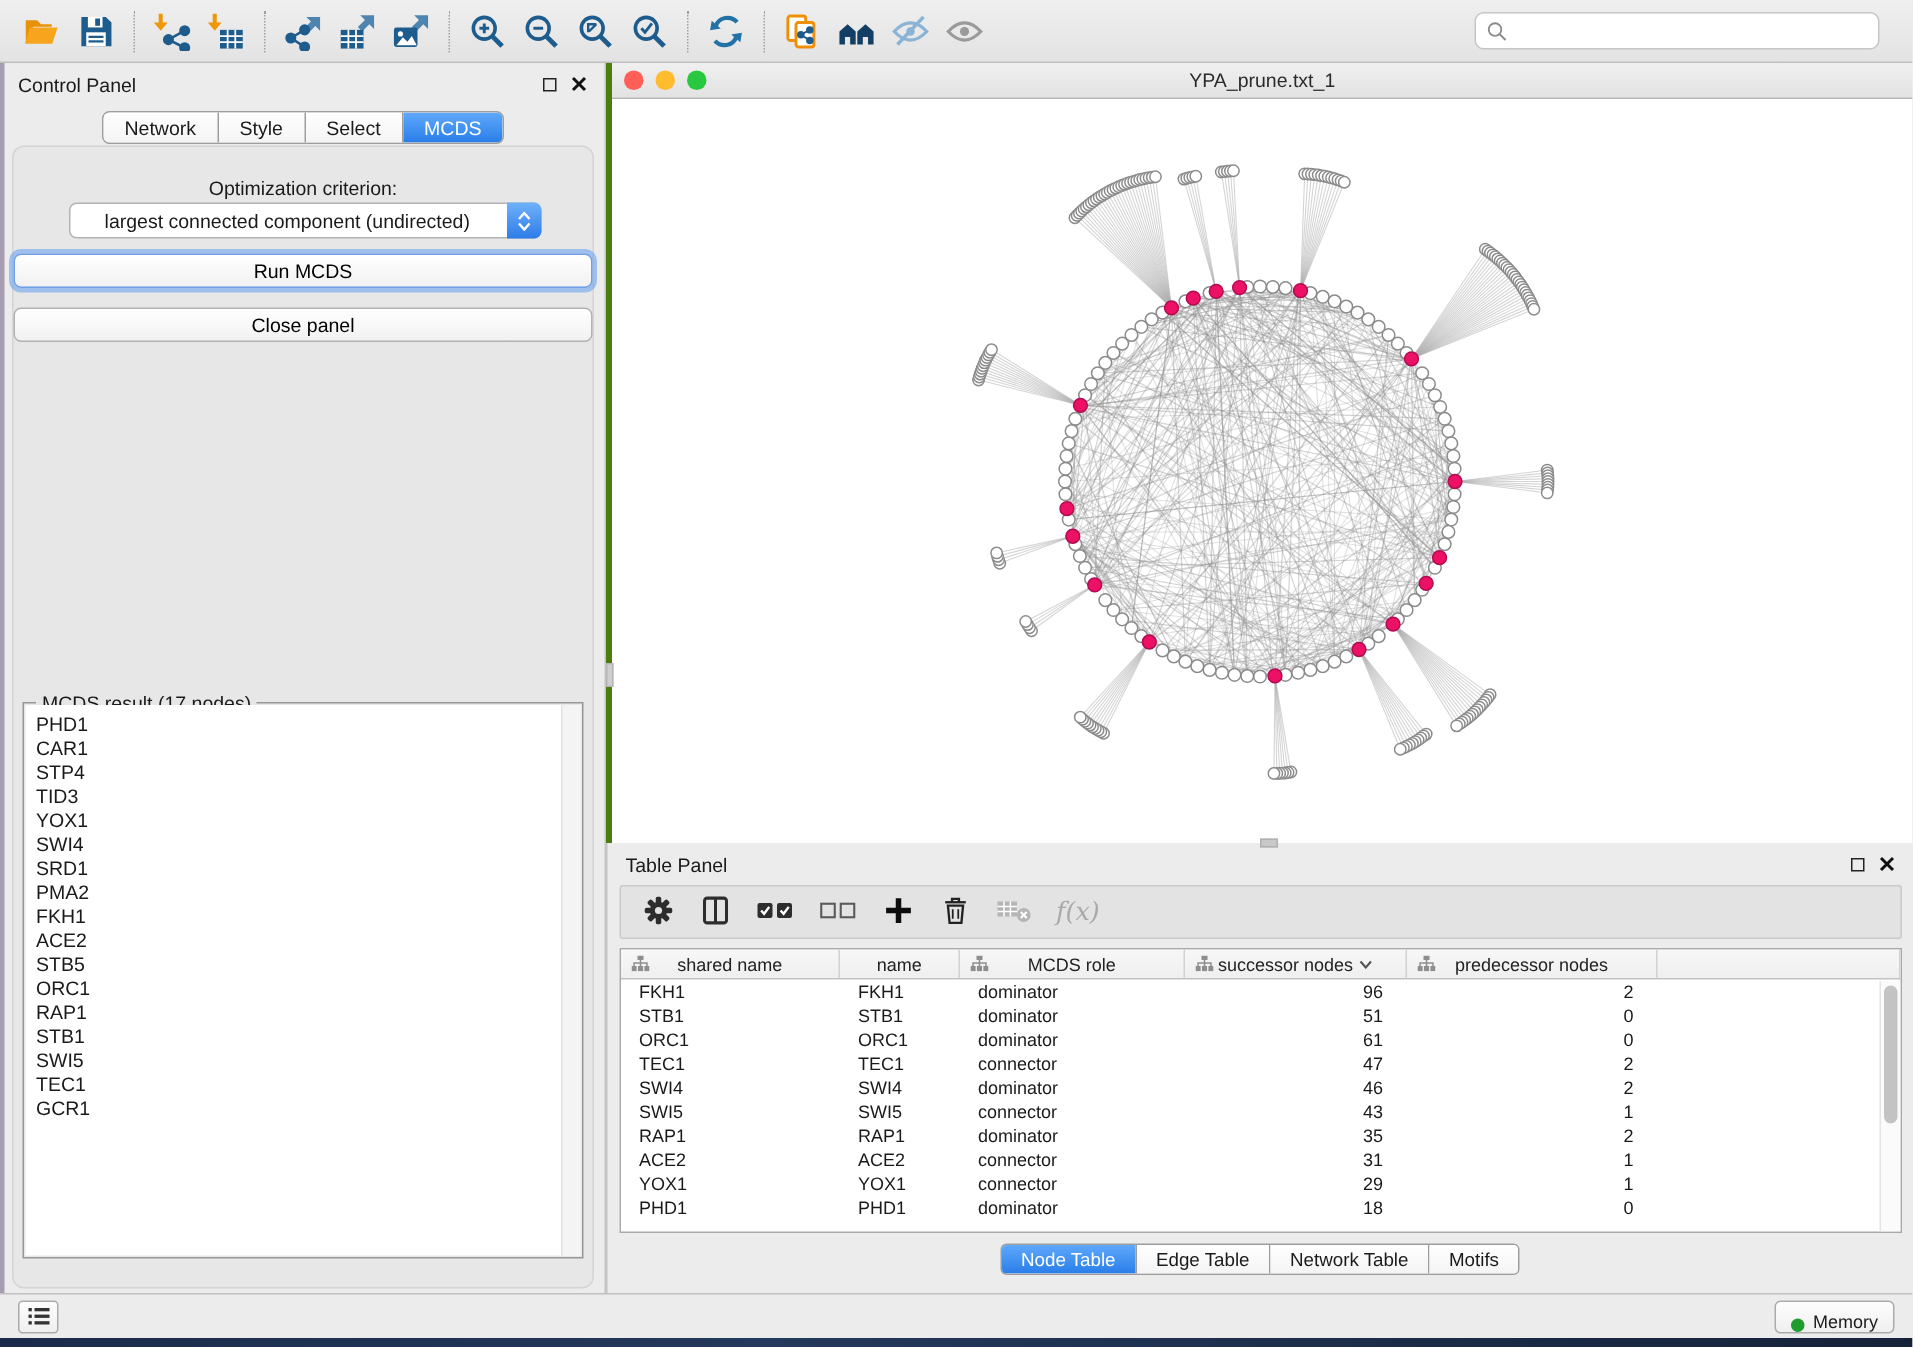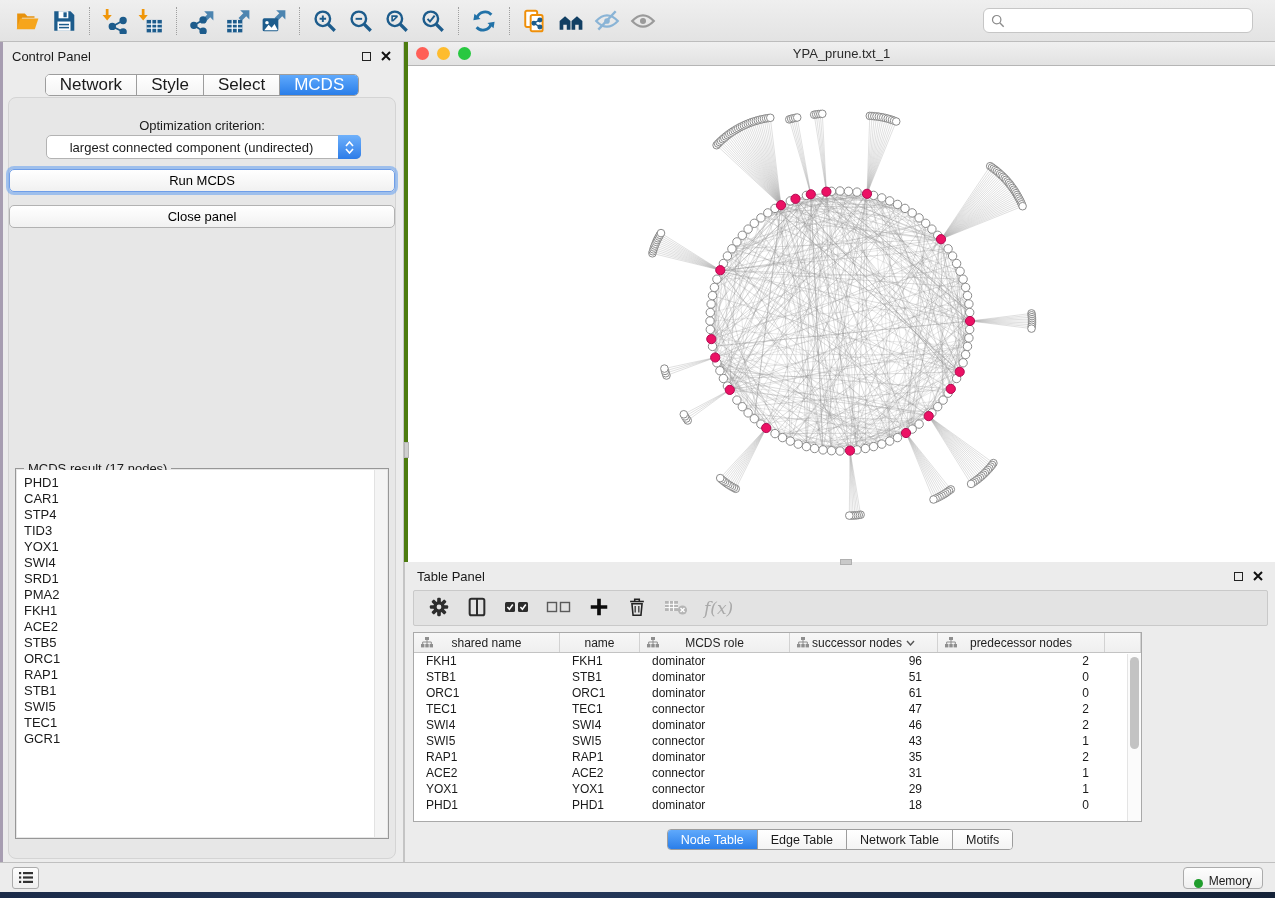--- a/index.html
+++ b/index.html
@@ -14,21 +14,21 @@
   .search input { border:none; outline:none; flex:1; font-size:12px; background:transparent; margin-left:5px; font-family:inherit; }
 
   
   .control-panel { position:absolute; left:0; top:42px; width:404px; height:820px; background:#ececec; border-right:1px solid #c4c4c4; }
   .edge-strip { position:absolute; left:0; top:0; width:3px; height:820px; background:#a79db1; }
   .panel-header { height:28px; display:flex; align-items:center; padding:0 12px 0 12px; }
   .panel-title { font-size:13px; color:#1a1a1a; }
   .panel-header-icons { margin-left:auto; display:flex; gap:10px; align-items:center; }
   .float-ico { width:9px; height:9px; border:1.5px solid #222; display:inline-block; }
   .seg { display:flex; border:1px solid #9d9d9d; border-radius:5px; overflow:hidden; background:#fff; height:22px; }
-  .seg-item { padding:0 14px; display:flex; align-items:center; font-size:17px; border-right:1px solid #9d9d9d; background:linear-gradient(#fff,#f4f4f4); cursor:default; }
+  .seg-item { padding:0 14px; display:flex; align-items:center; font-size:13px; border-right:1px solid #9d9d9d; background:linear-gradient(#fff,#f4f4f4); cursor:default; }
   .seg-item:last-child { border-right:none; }
   .seg-item.active { background:linear-gradient(#5fa9fc,#2a7ee9); color:#fff; }
   .cp-tabs { position:absolute; left:0; top:32px; width:404px; display:flex; justify-content:center; }
   .cp-box { position:absolute; left:8px; top:55px; width:388px; height:762px; background:#e7e7e7; border:1px solid #d4d4d4; border-radius:8px; }
   .opt-label { position:absolute; left:0; top:20px; width:100%; text-align:center; font-size:13px; }
   .mac-select { position:absolute; left:37px; top:37px; width:315px; height:24px; background:#fff; border:1px solid #b3b3b3; border-radius:5px; display:flex; align-items:center; justify-content:center; font-size:13px; padding-right:24px; }
   .mac-select .cap { position:absolute; right:-1px; top:-1px; bottom:-1px; width:23px; background:linear-gradient(#6fb1fb,#2d7ce8); border-radius:0 5px 5px 0; display:flex; flex-direction:column; align-items:center; justify-content:center; gap:1px; }
   .btn-row { position:absolute; left:0; top:71px; width:100%; display:flex; justify-content:center; gap:13px;flex-direction:column; }
   .mac-btn { height:23px; padding:0 16px; background:linear-gradient(#fff,#f1f1f1); border:1px solid #b2b2b2; border-radius:5px; font-size:13px; font-family:inherit; }
   .mac-btn.focused { box-shadow:0 0 0 3px rgba(110,165,240,.6); border-color:#6f9ee8; }
@@ -46,21 +46,21 @@
   .light { width:13px; height:13px; border-radius:50%; display:inline-block; }
   .net-title { position:absolute; left:0; right:0; text-align:center; font-size:13px; color:#2b2b2b; }
   .net-canvas { width:869px; height:495px; display:block; }
   .v-splitter-handle { position:absolute; left:-4px; top:400px; width:5px; height:16px; background:#cfcfcf; border:1px solid #b5b5b5; }
 
   
   .table-panel { position:absolute; left:0; top:520px; width:871px; height:300px; background:#ececec; border-left:1px solid #c4c4c4; }
   .h-splitter-handle { position:absolute; left:50%; top:-3px; width:12px; height:6px; background:#c9c9c9; border:1px solid #b0b0b0; }
   .tp-toolbar { position:absolute; left:8px; top:28px; width:855px; height:36px; background:#e3e3e3; border:1px solid #c9c9c9; border-radius:2px; display:flex; align-items:center; gap:16px; padding:0 14px; }
   .fx-label { font-family:"DejaVu Serif","Liberation Serif",serif; font-style:italic; font-size:17px; color:#a9a9a9; }
-  .tbl { position:absolute; left:8px; top:70px; width:729px; height:190px; background:#fff; border:1px solid #a9a9a9; overflow:hidden; }
+  .tbl { position:absolute; left:8px; top:70px; width:855px; height:190px; background:#fff; border:1px solid #a9a9a9; overflow:hidden; }
   .trow { display:grid; grid-template-columns:146px 80px 150px 148px 167px 1fr; }
   .thead { height:20px; background:linear-gradient(#f7f7f7,#efefef); border-bottom:1px solid #c3c3c3; }
   .th { position:relative; display:flex; align-items:center; justify-content:center; font-size:12px; color:#222; border-right:1px solid #d2d2d2; gap:4px; }
   .th .tree { position:absolute; left:7px; }
   .tbody .trow { height:16px; }
   .td { font-size:12px; line-height:16px; padding-left:12px; white-space:nowrap; overflow:hidden; }
   .td.num { text-align:right; padding-right:16px; padding-left:0; }
   .tbl-scroll { position:absolute; right:0; top:21px; bottom:0; width:14px; background:#fbfbfb; border-left:1px solid #e4e4e4; }
   .tbl-thumb { position:absolute; left:2px; top:3px; width:9px; height:92px; background:#c3c3c3; border-radius:5px; }
   .tp-tabs { position:absolute; left:0; top:267px; width:100%; display:flex; justify-content:center;align-items:center; }

